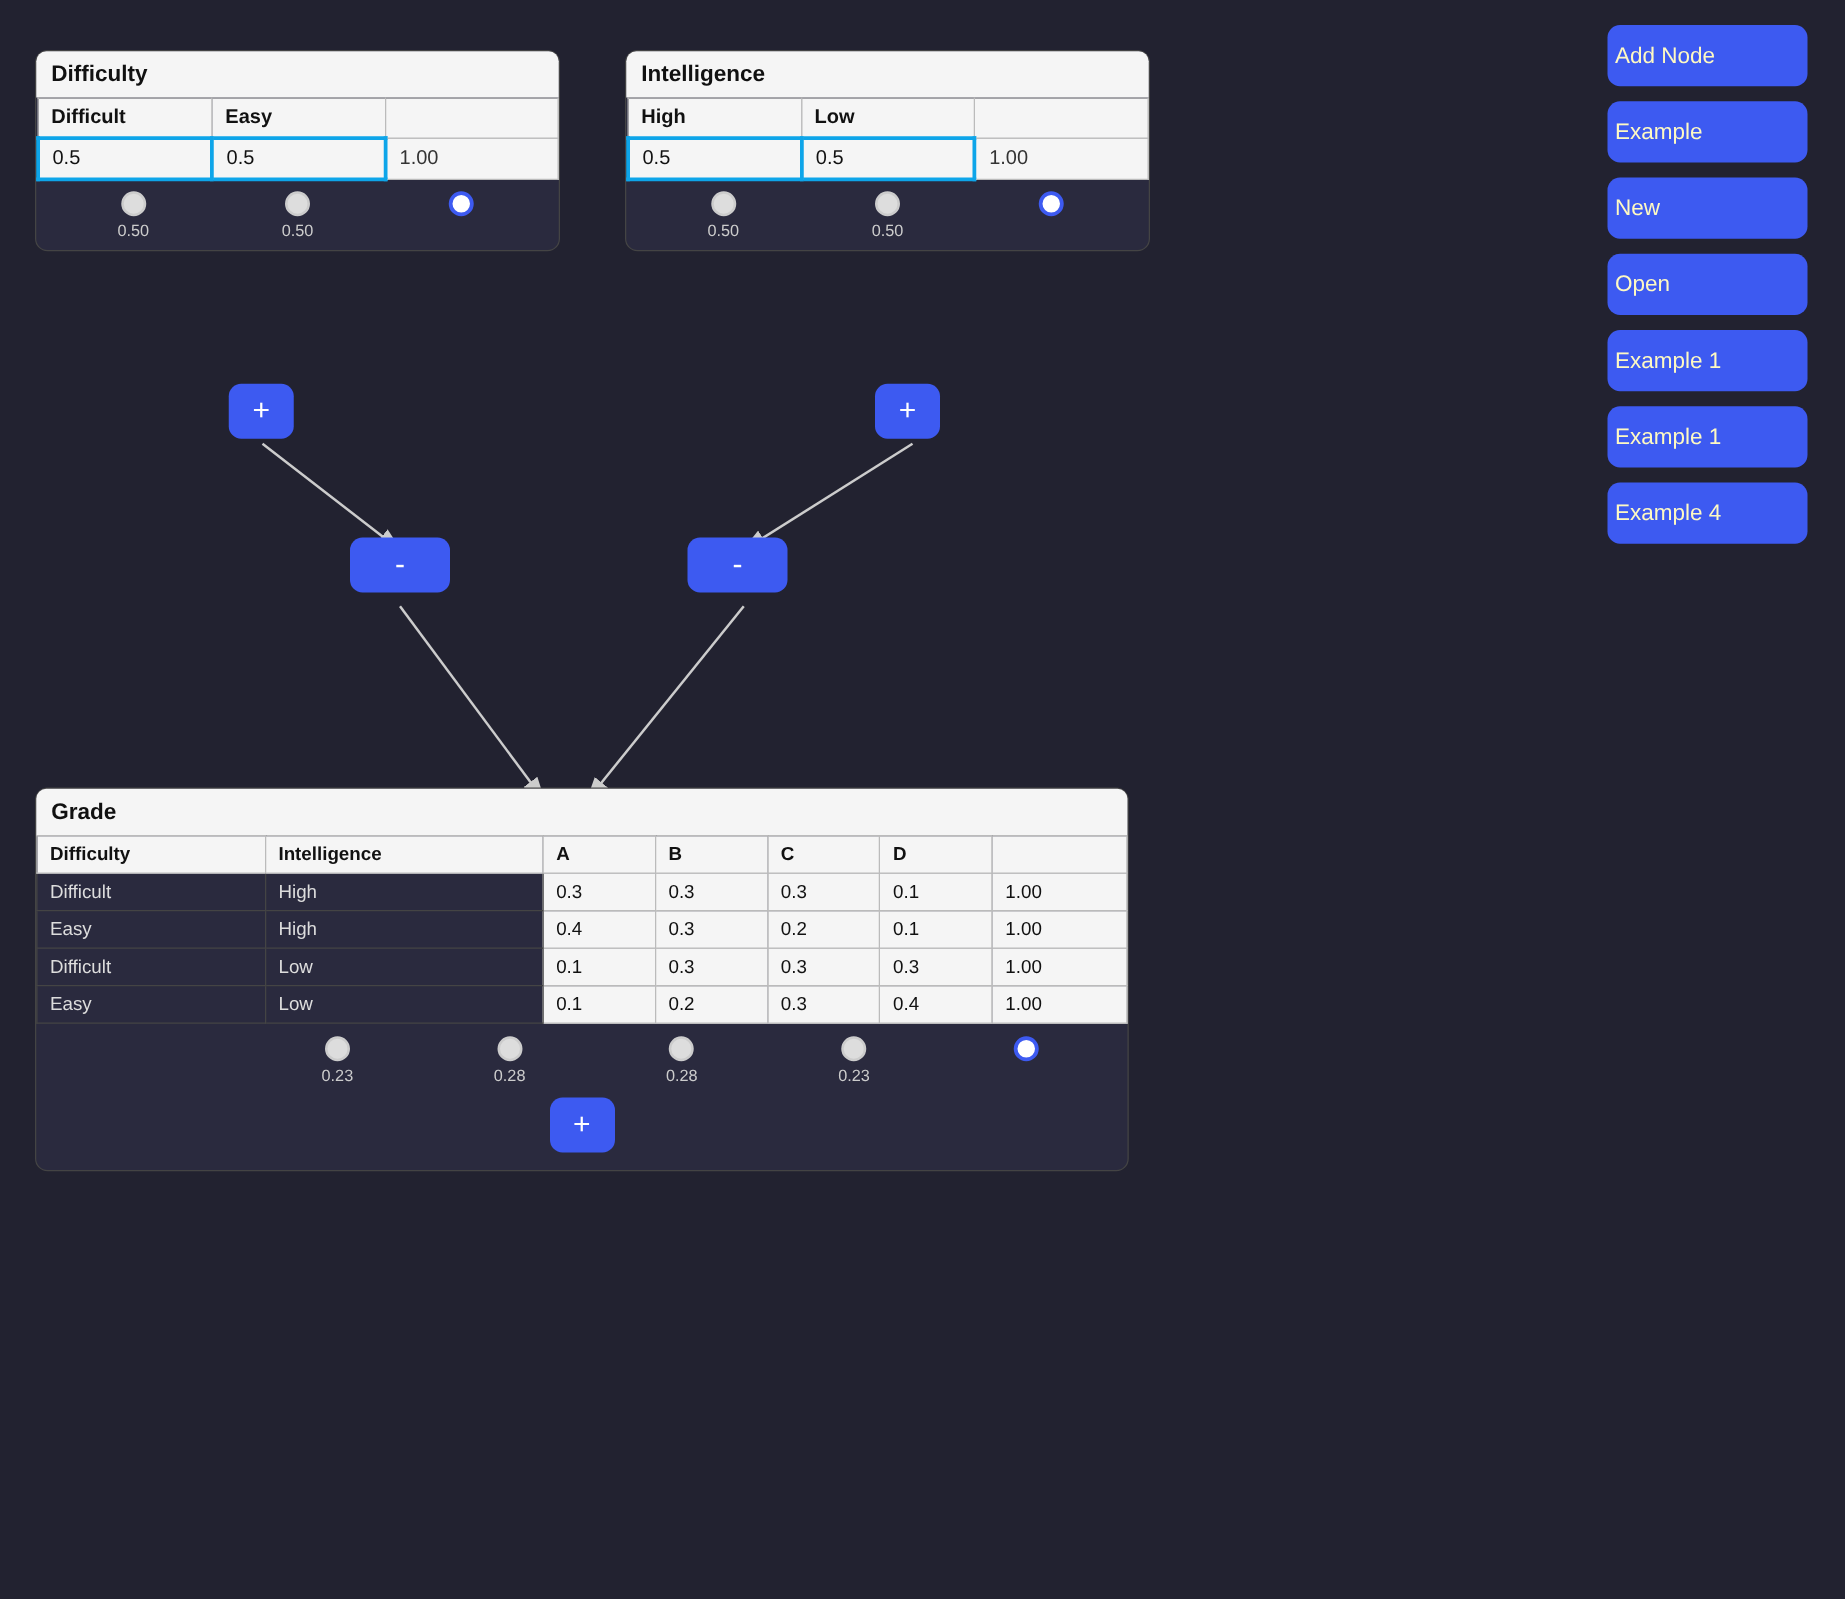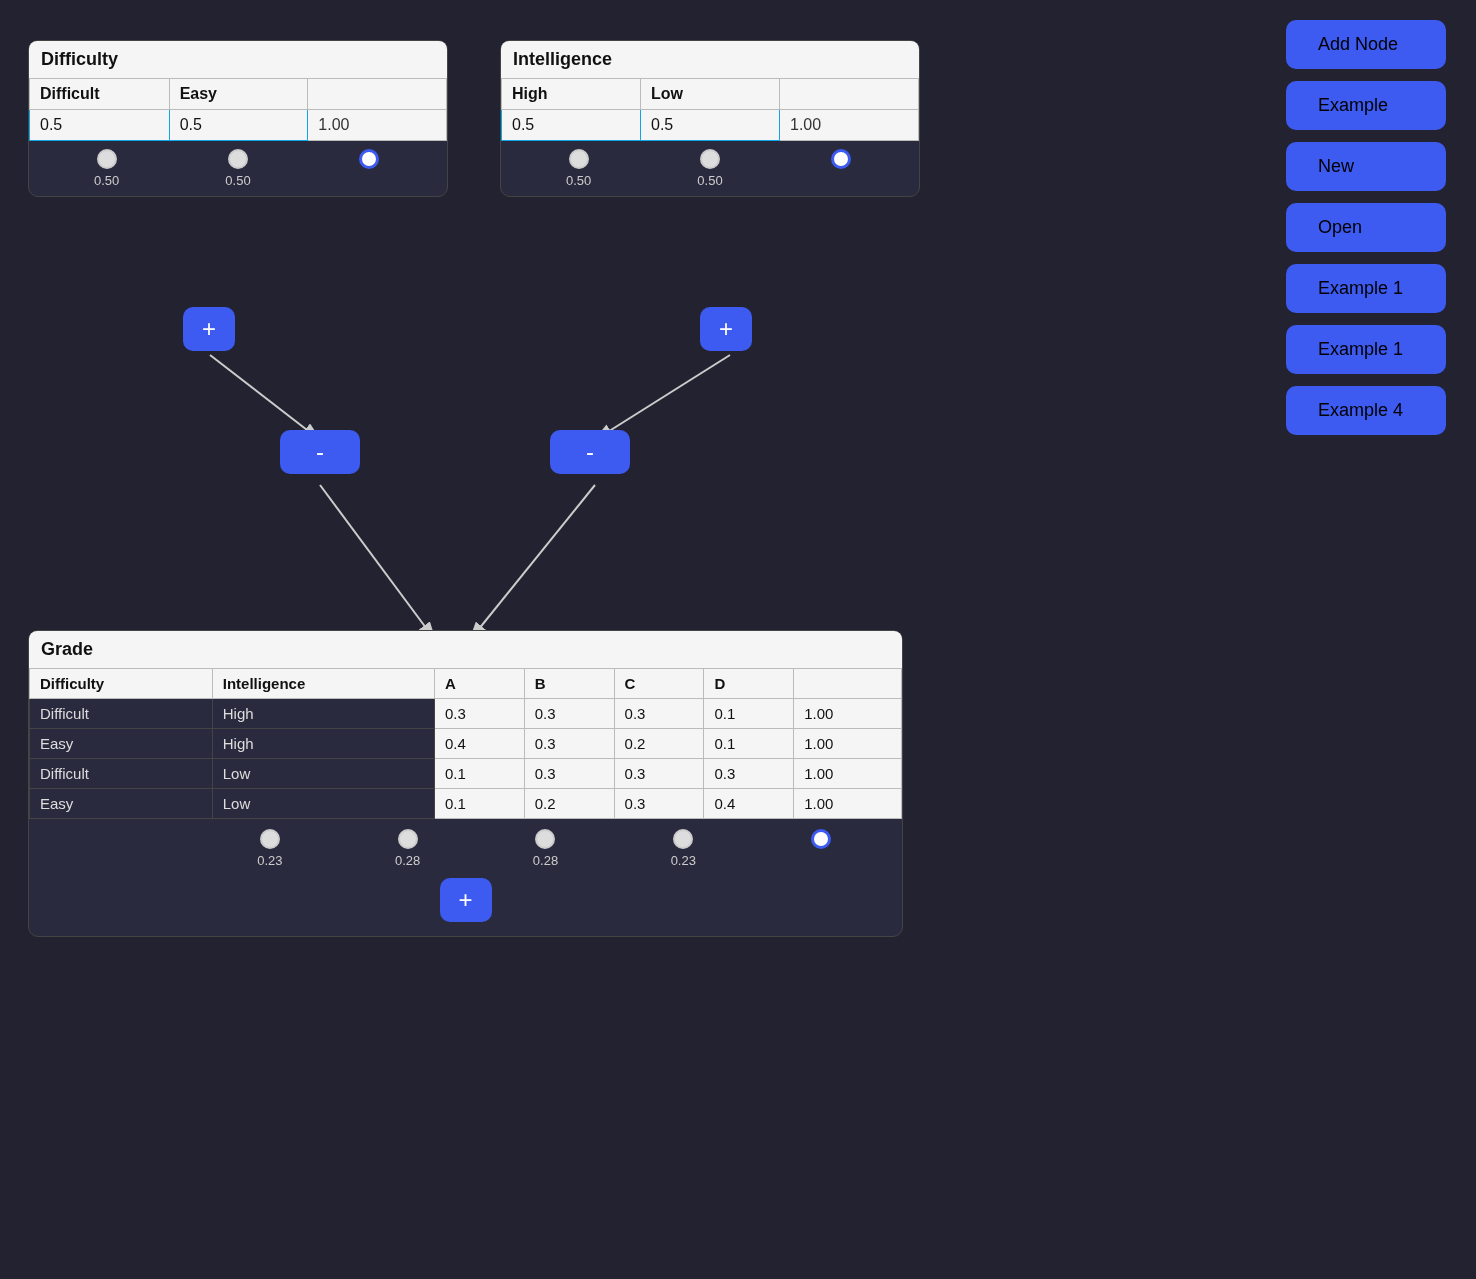--- a/index.html
+++ b/index.html
@@ -19,24 +19,24 @@
       position: absolute;
       right: 30px;
       top: 20px;
       display: flex;
       flex-direction: column;
       gap: 12px;
       width: 160px;
     }
     .sidebar-btn {
       background: #3d5af1;
-      color: #000000;
+      color: #fef9c3;
       border: none;
       border-radius: 10px;
-      padding: 14px 32px;
+      padding: 14px 6px;
       font-size: 18px;
       font-weight: 500;
       cursor: pointer;
       text-align: left;
     }
 
     
     .node-box {
       position: absolute;
       background: #2a2a3e;
@@ -69,21 +69,21 @@
     }
     .node-table td.header-cell {
       background: #f5f5f5;
       color: #111;
       font-weight: 600;
       border: 1px solid #bbb;
     }
     .node-table td.value-cell {
       background: #f5f5f5;
       color: #111;
-      border: 1px solid #0ea5e9;
+      border: 3px solid #0ea5e9;
     }
     .node-table td.sum-cell {
       background: #f5f5f5;
       color: #111;
       border: 1px solid #bbb;
       color: #333;
     }
 
     .radio-row {
       display: flex;

